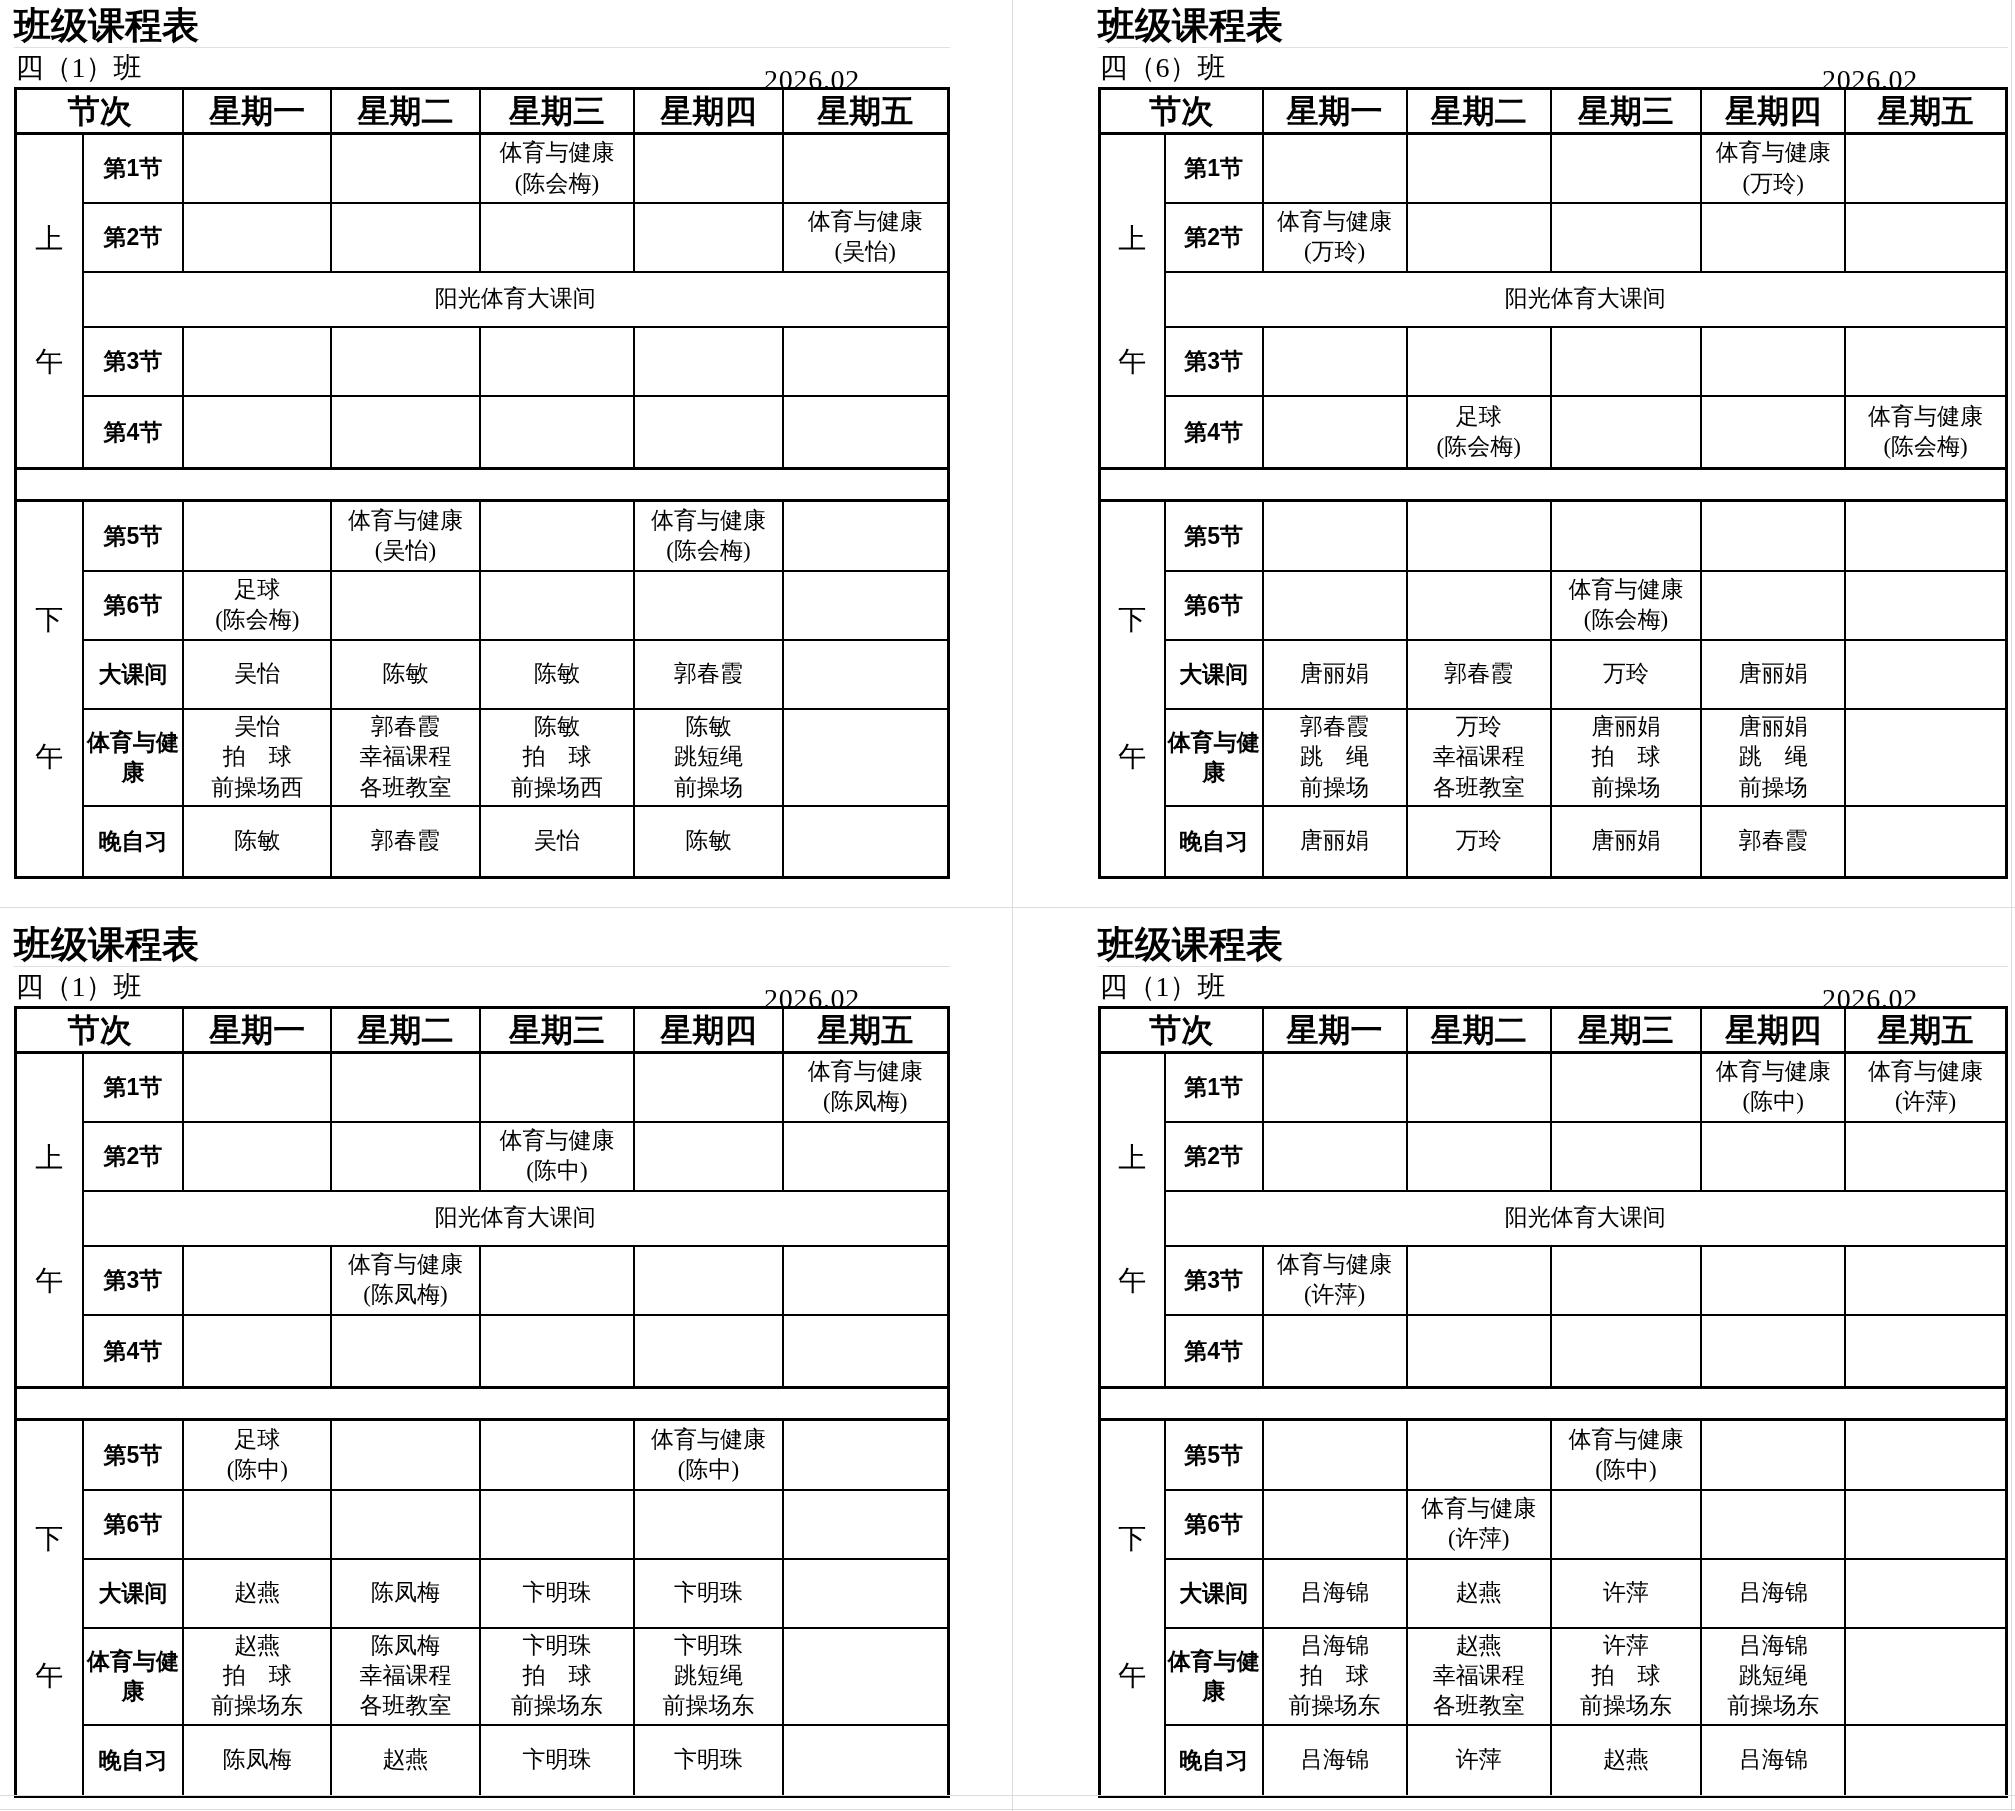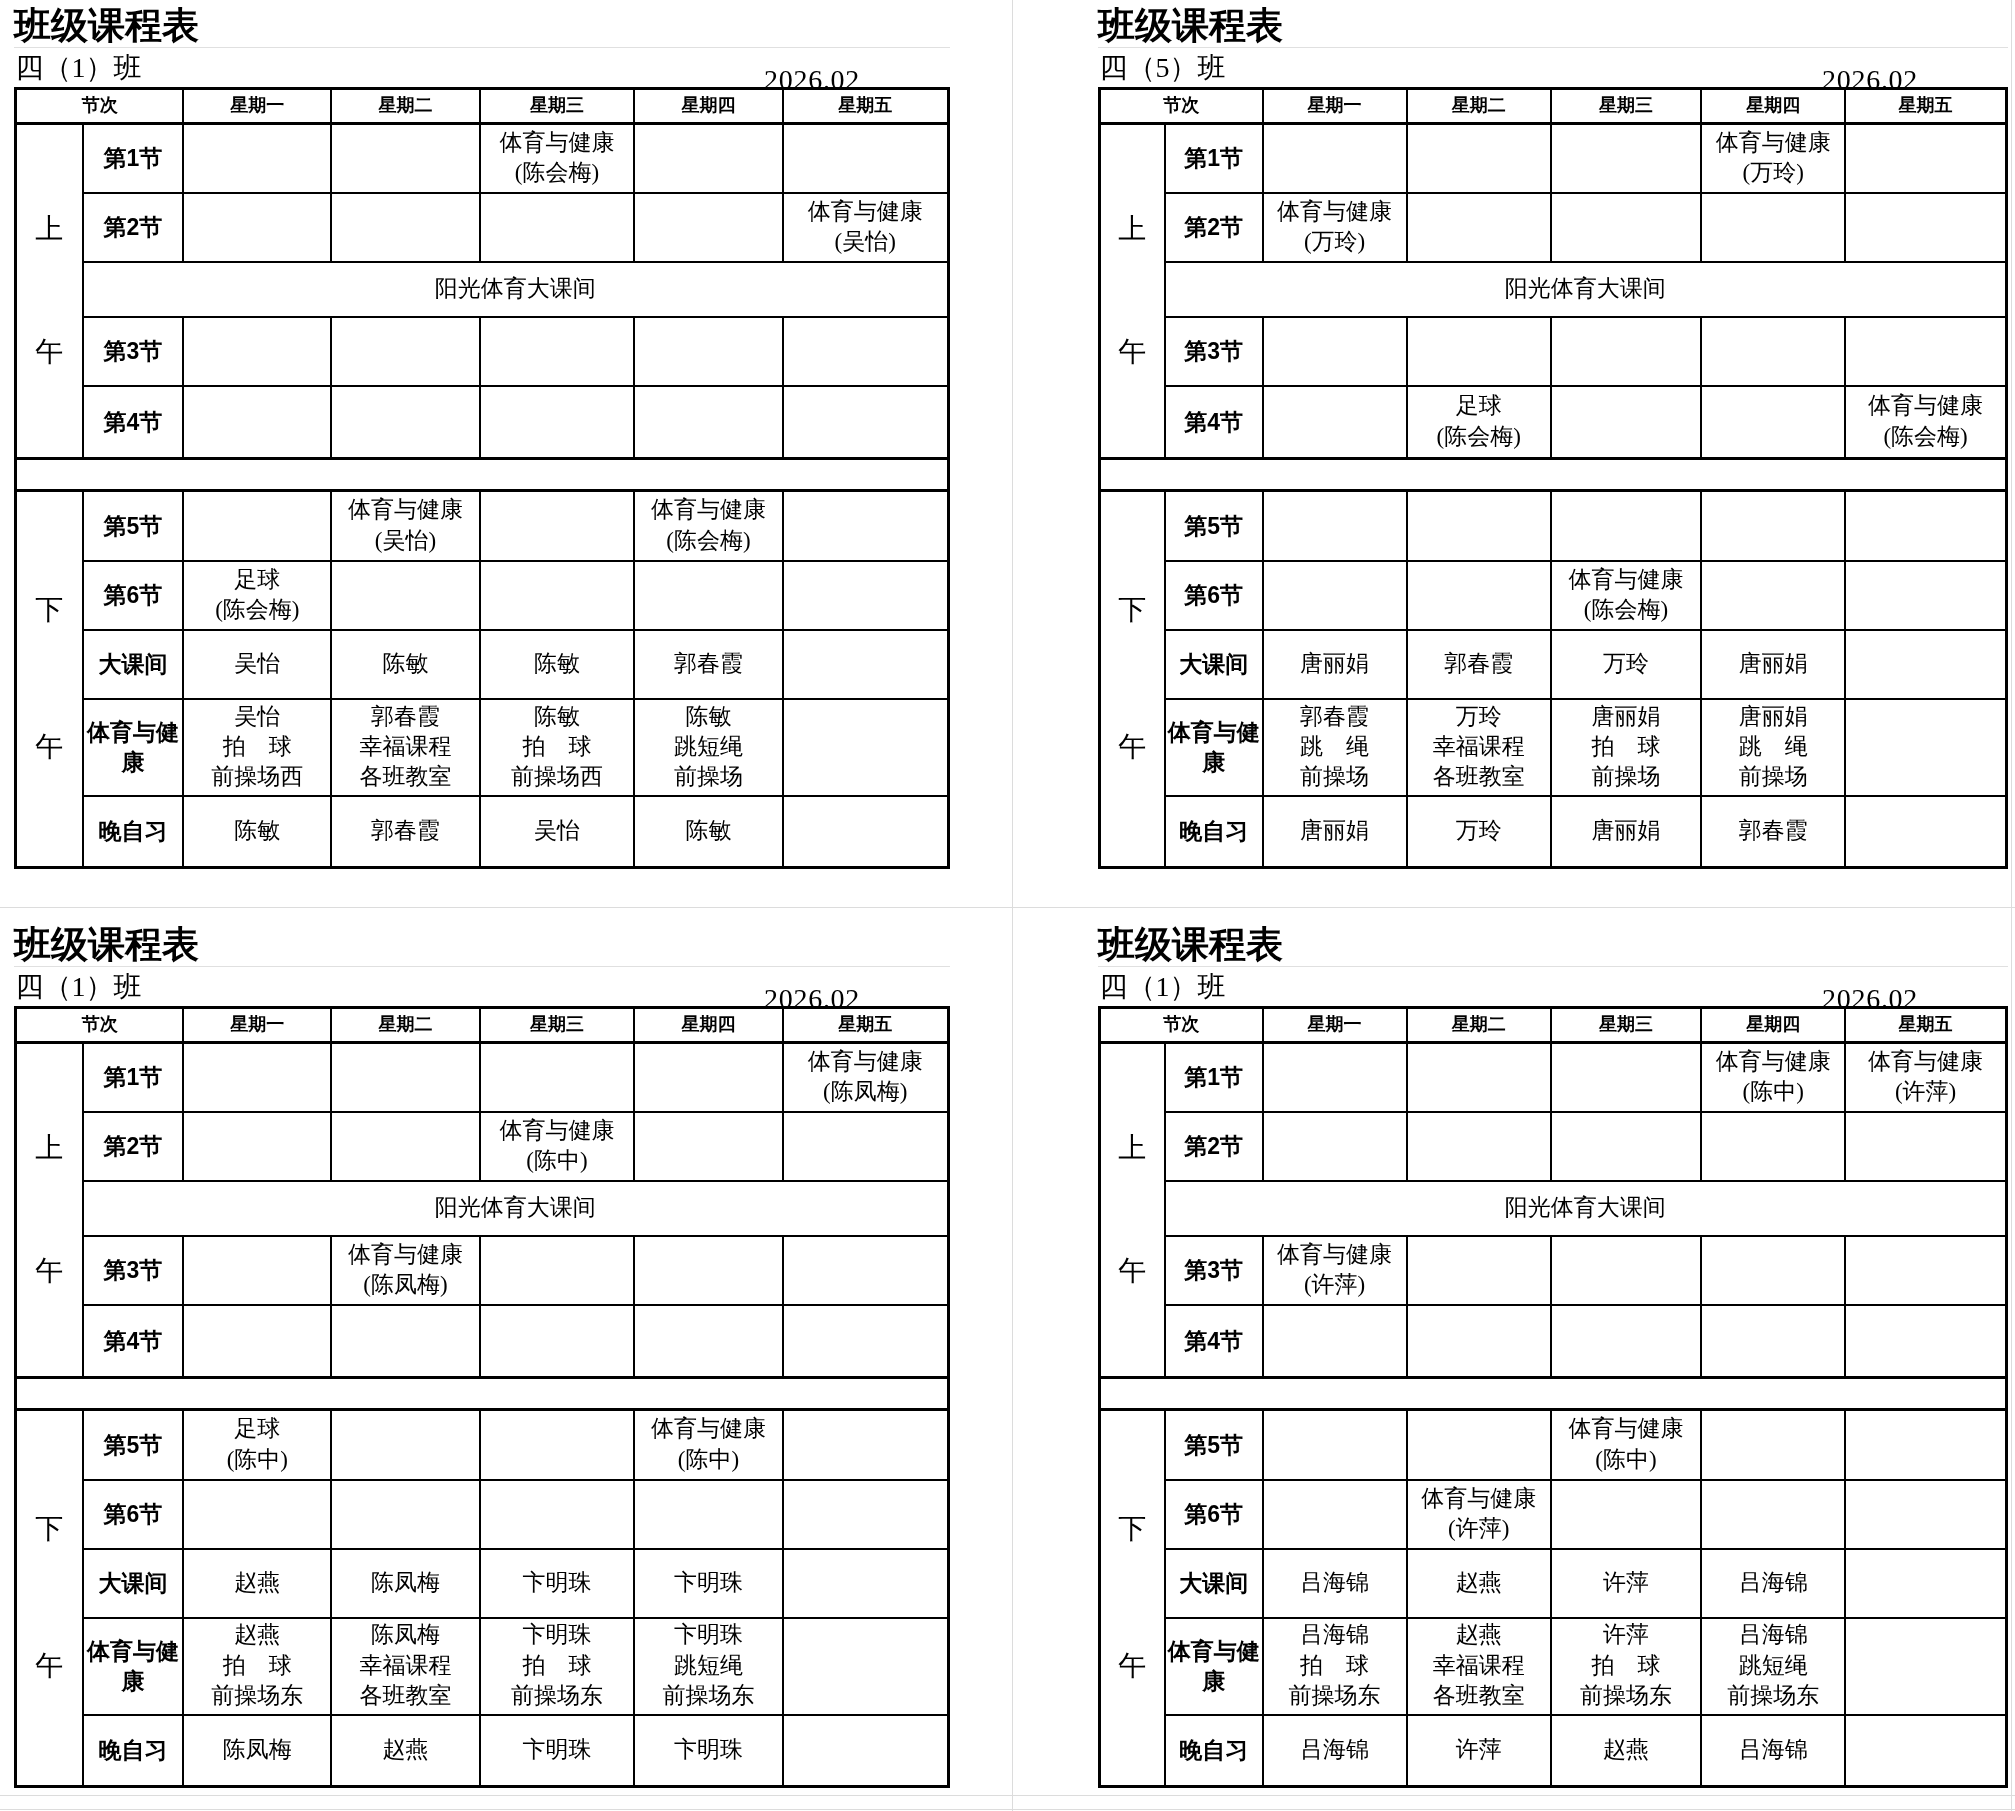--- a/index.html
+++ b/index.html
@@ -34,21 +34,21 @@
   table.sched td{
     border:2.1px solid #000;
     text-align:center;vertical-align:middle;
     font-size:23px;line-height:1.32;
     white-space:pre-line;
     padding:0;overflow:hidden;
   }
   tr.hdr td{
     border-bottom:3.5px solid #000;
     font-family:"Liberation Sans","DejaVu Sans",sans-serif;
-    font-weight:bold;font-size:18px;white-space:nowrap;
+    font-weight:bold;font-size:32px;white-space:nowrap;
   }
   td.plabel{
     font-family:"Liberation Sans","DejaVu Sans",sans-serif;
     font-weight:bold;font-size:21px;white-space:nowrap;
   }
   td.session{position:relative;font-family:"Liberation Sans","DejaVu Sans",sans-serif;}
   td.session .vspread{
     position:absolute;left:0;top:0;right:0;bottom:0;
     display:flex;flex-direction:column;justify-content:space-evenly;align-items:center;
     font-size:28px;
@@ -179,21 +179,21 @@
           <td class="cell">吴怡</td>
           <td class="cell">陈敏</td>
           <td class="cell"></td>
         </tr>
       </tbody>
     </table>
   </div>
 <div id="q1" class="quadrant">
     <div class="tbl-title">班级课程表</div>
     <div class="tbl-sub">
-      <span class="sub-class">四（5）班</span>
+      <span class="sub-class">四（6）班</span>
       <span class="sub-date">2026.02</span>
     </div>
     <table class="sched">
       <colgroup>
         <col style="width: 7.2%;">
         <col style="width: 10.8%;">
         <col style="width: 15.9%;">
         <col style="width: 15.9%;">
         <col style="width: 16.6%;">
         <col style="width: 15.9%;">

